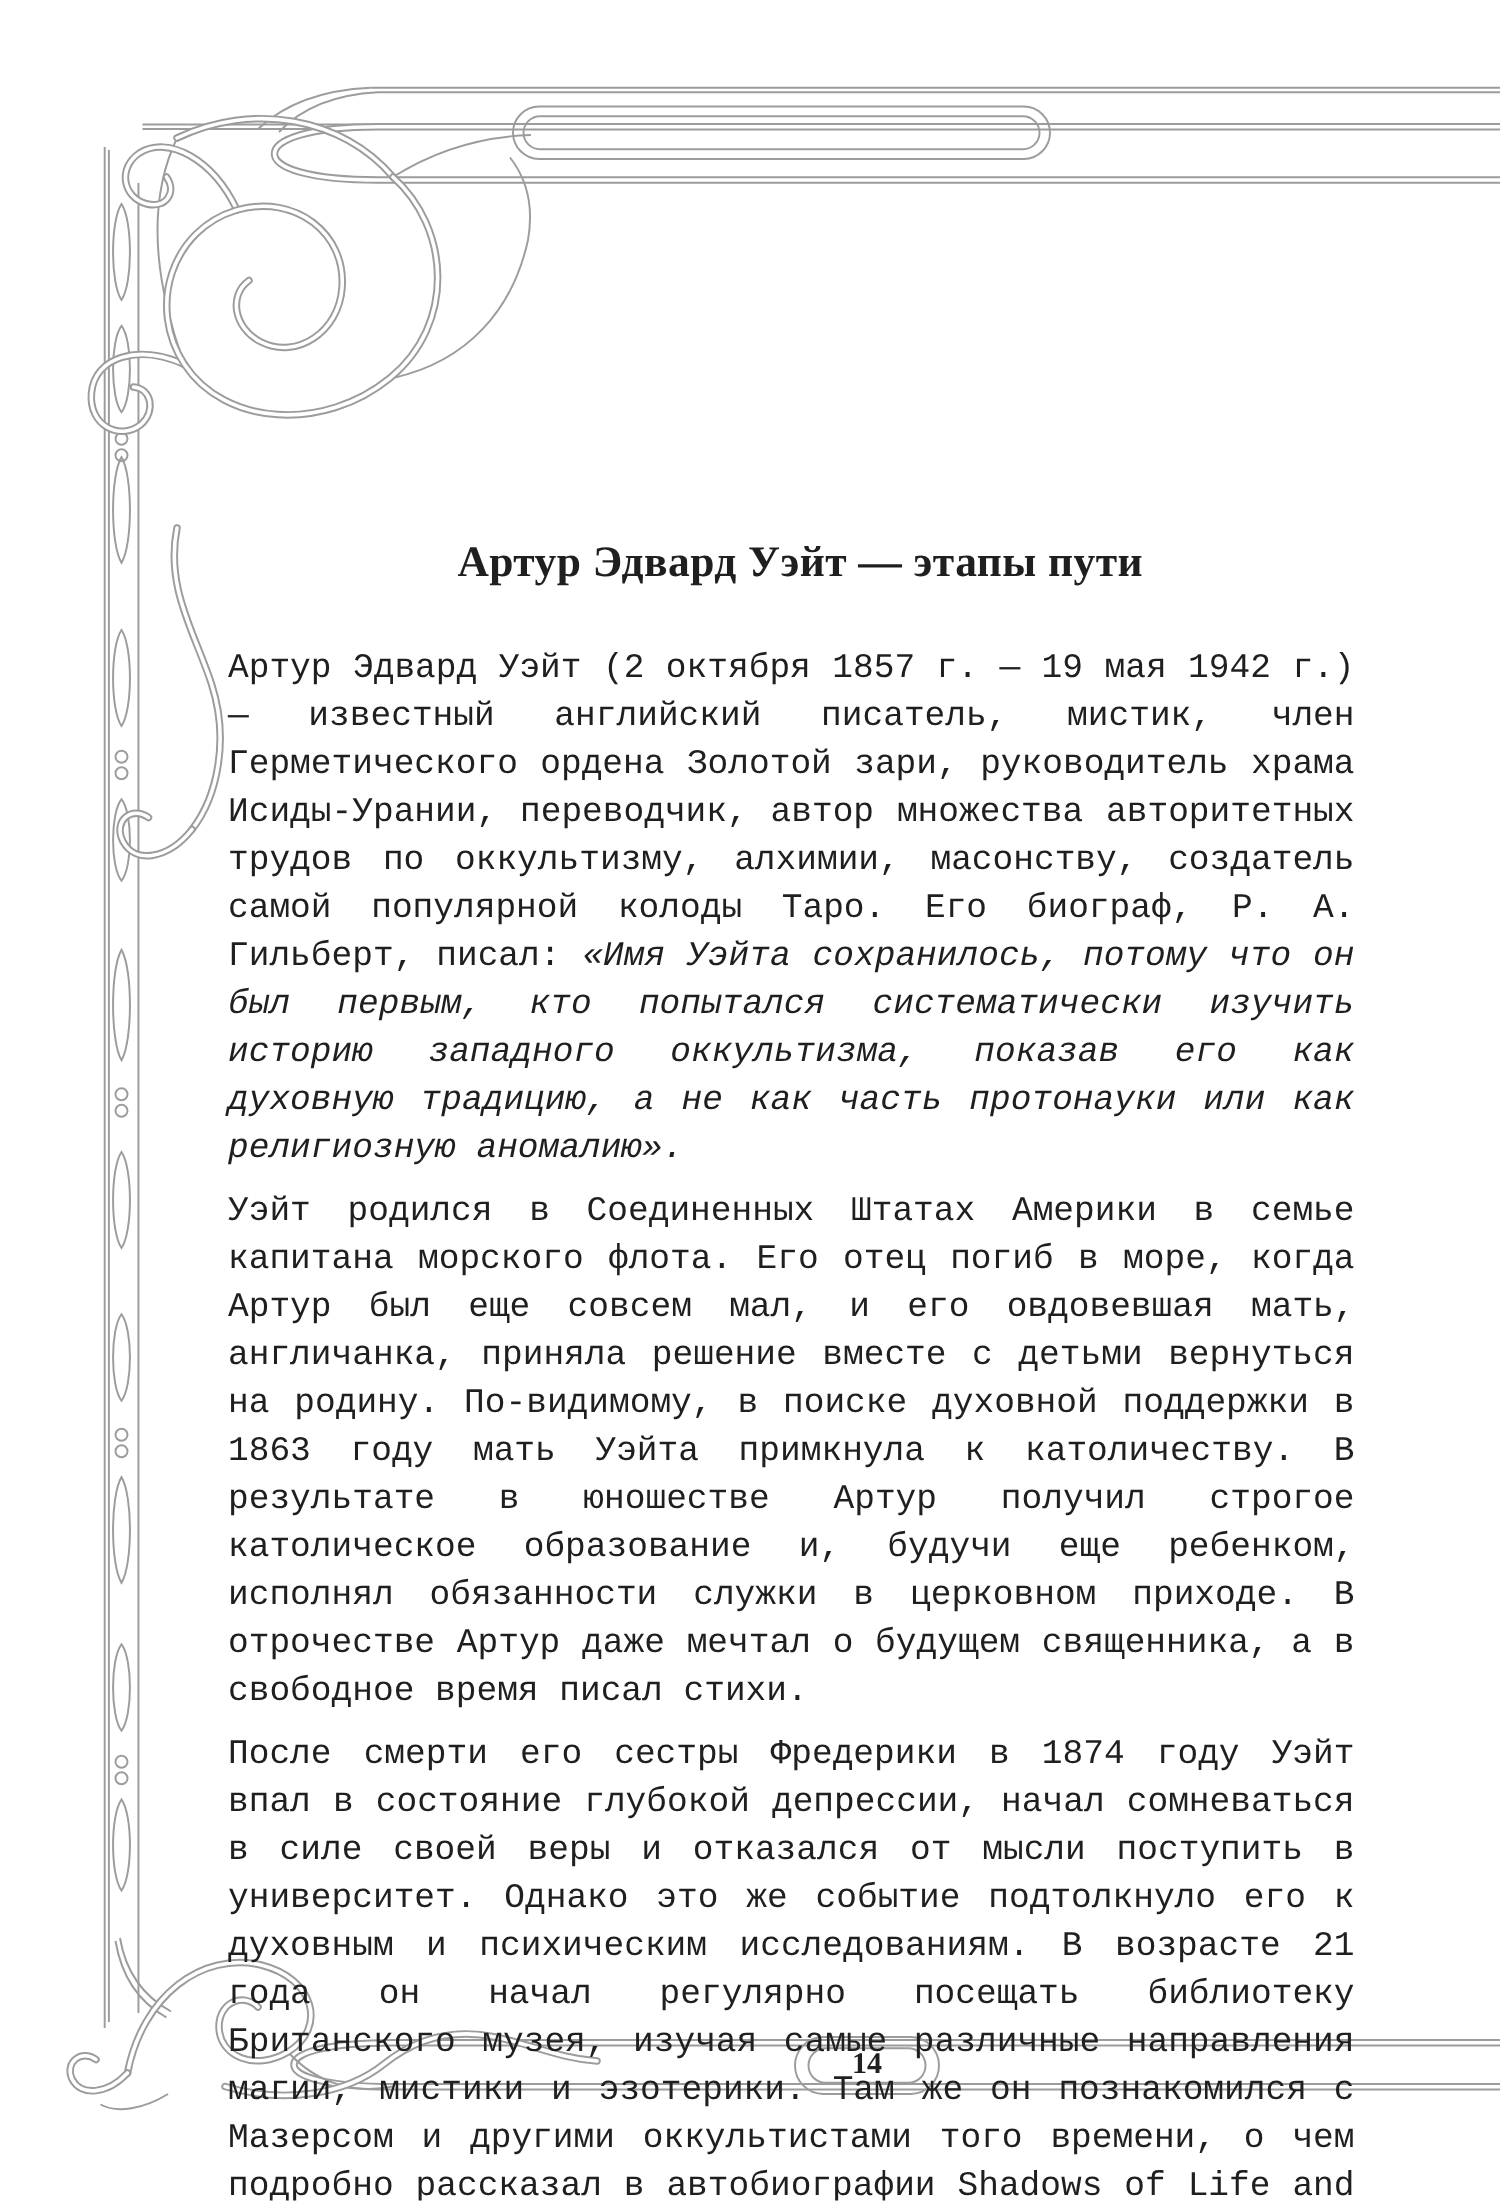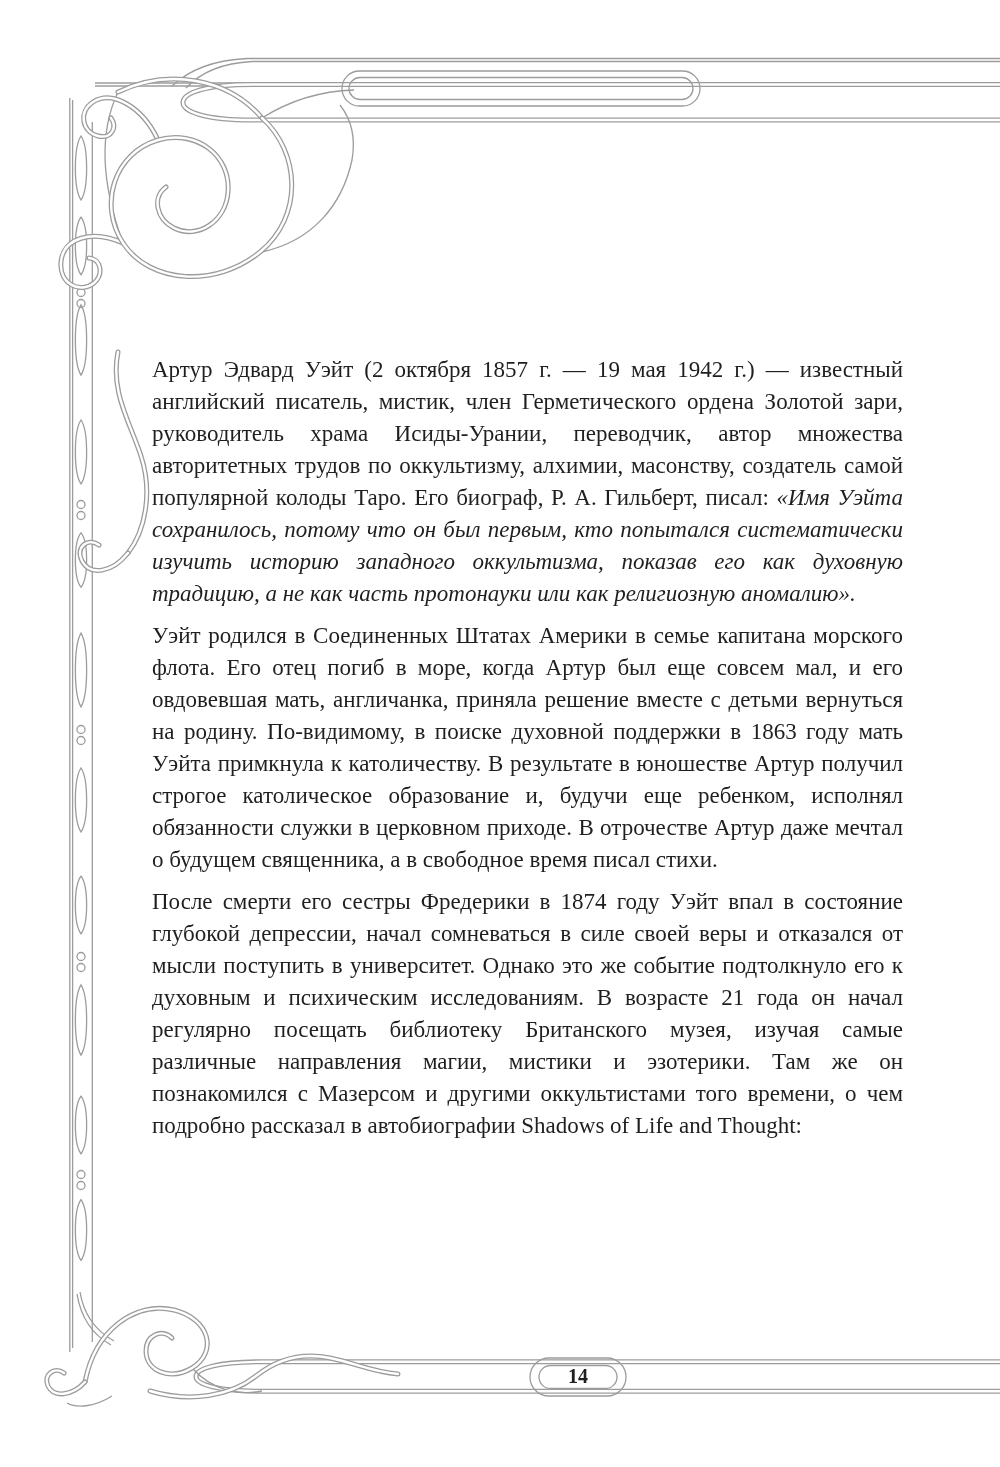--- a/index.html
+++ b/index.html
@@ -22,21 +22,21 @@
     position:absolute; left:152px; top:354px; width:763px;
     color:var(--ink);
     font-size:23px; line-height:32px; text-align:justify;
     text-justify:inter-word;
   }
   h1.title {
     margin:0 0 33px 0; padding:0;
     font-size:29px; line-height:42px; font-weight:bold;
     text-align:center; letter-spacing:.3px;
   }
-  .text-col p { margin:0 12px 10px 0; padding:0; }
+  .text-col p { margin:0 12px 10px 0; padding:0;font-family:Liberation Mono, monospace; }
   .q { font-style:italic; }
 
   .page-number {
     position:absolute; left:530px; top:1357px; width:96px; height:39px;
     line-height:39px; text-align:center;
     font-size:20px; font-weight:bold; color:var(--ink);
   }
 </style>
 </head>
 <body>
@@ -140,20 +140,21 @@
         <use href="#bl3" class="rI"></use>
     </g>
 
     <g>
       <rect class="ln" x="530" y="1358" width="96" height="38" rx="19" fill="#fff"></rect>
       <rect class="ln" x="539" y="1365.5" width="78" height="23" rx="11.5"></rect>
     </g>
   </svg>
 
   <div class="text-col">
+    <h1 class="title">Артур Эдвард Уэйт — этапы пути</h1>
 
     <p><span>Артур Эдвард Уэйт (2 октября 1857 г. — 19 мая 1942 г.) — известный английский писатель, мистик, член Герметического ордена Золотой зари, руководитель храма Исиды-Урании, переводчик, автор множества авторитетных трудов по оккультизму, алхимии, масонству, создатель самой популярной колоды Таро. Его биограф, Р. А. Гильберт, писал: </span><span class="q">«Имя Уэйта сохранилось, потому что он был первым, кто попытался систематически изучить историю западного оккультизма, показав его как духовную традицию, а не как часть протонауки или как религиозную аномалию».</span></p>
 
     <p><span>Уэйт родился в Соединенных Штатах Америки в семье капитана морского флота. Его отец погиб в море, когда Артур был еще совсем мал, и его овдовевшая мать, англичанка, приняла решение вместе с детьми вернуться на родину. По-видимому, в поиске духовной поддержки в 1863 году мать Уэйта примкнула к католичеству. В результате в юношестве Артур получил строгое католическое образование и, будучи еще ребенком, исполнял обязанности служки в церковном приходе. В отрочестве Артур даже мечтал о будущем священника, а в свободное время писал стихи.</span><span class="q"></span></p>
 
     <p><span>После смерти его сестры Фредерики в 1874 году Уэйт впал в состояние глубокой депрессии, начал сомневаться в силе своей веры и отказался от мысли поступить в университет. Однако это же событие подтолкнуло его к духовным и психическим исследованиям. В возрасте 21 года он начал регулярно посещать библиотеку Британского музея, изучая самые различные направления магии, мистики и эзотерики. Там же он познакомился с Мазерсом и другими оккультистами того времени, о чем подробно рассказал в автобиографии Shadows of Life and Thought:</span><span class="q"></span></p>
   </div>
 
   <div class="page-number">14</div>
 </div>

